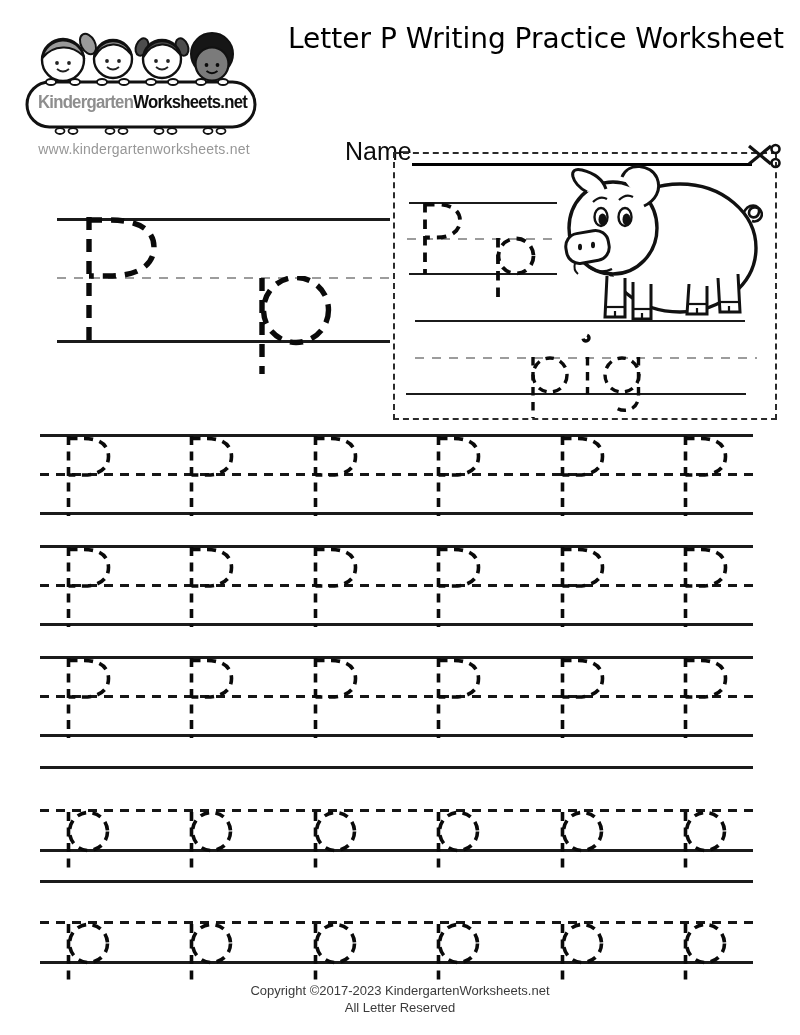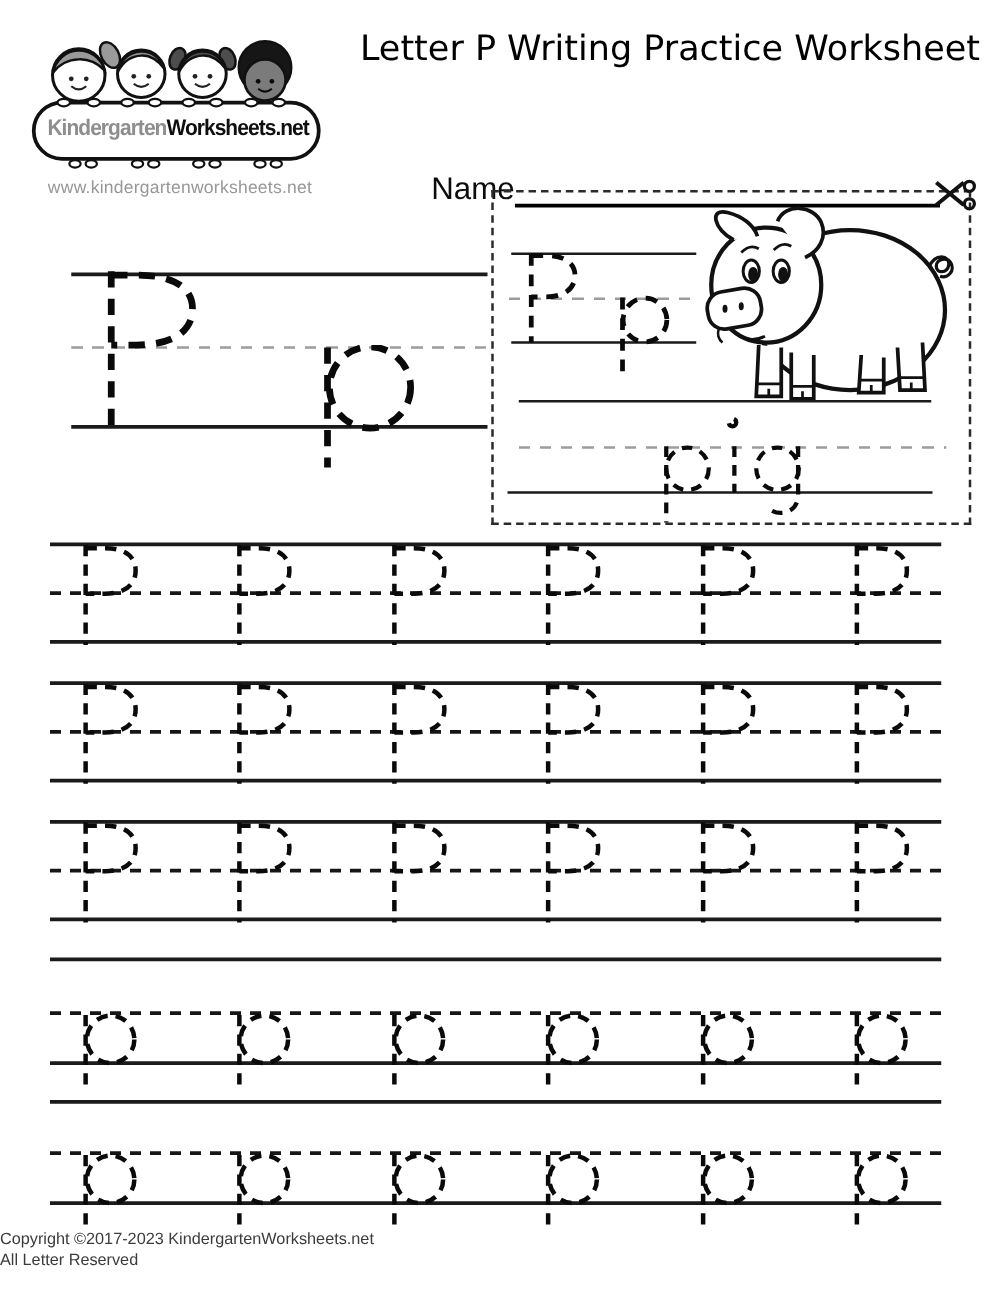--- a/index.html
+++ b/index.html
@@ -41,21 +41,21 @@
   .trace line,.trace path,.trace circle{stroke:#0a0a0a;fill:none;stroke-linecap:butt;}
   .trace.row line,.trace.row path,.trace.row circle{stroke-width:3.6;stroke-dasharray:9 6.5;}
   .trace.big line,.trace.big path,.trace.big circle{stroke-width:5.4;stroke-dasharray:13 9;}
   .trace.mini line,.trace.mini path,.trace.mini circle{stroke-width:3.8;stroke-dasharray:9.5 7;}
   .trace.word line,.trace.word path,.trace.word circle{stroke-width:3.4;stroke-dasharray:8.5 6.5;}
   .trace .idot{stroke-dasharray:2 2;stroke-width:2;}
 
   
   .prow{position:absolute;left:40px;width:713px;}
   .prow .letters svg{position:absolute;top:1px;}
-  .footer{position:absolute;left:0;top:983px;width:800px;text-align:left;
+  .footer{position:absolute;left:0;top:983px;width:800px;text-align:center;
     color:#3b3b3b;font-size:13px;line-height:1.3;}
 </style>
 </head>
 <body>
 
 <div class="page">
 
   <div class="logo">
     <svg class="logo-art" width="240" height="118" viewBox="0 0 240 118">
 

